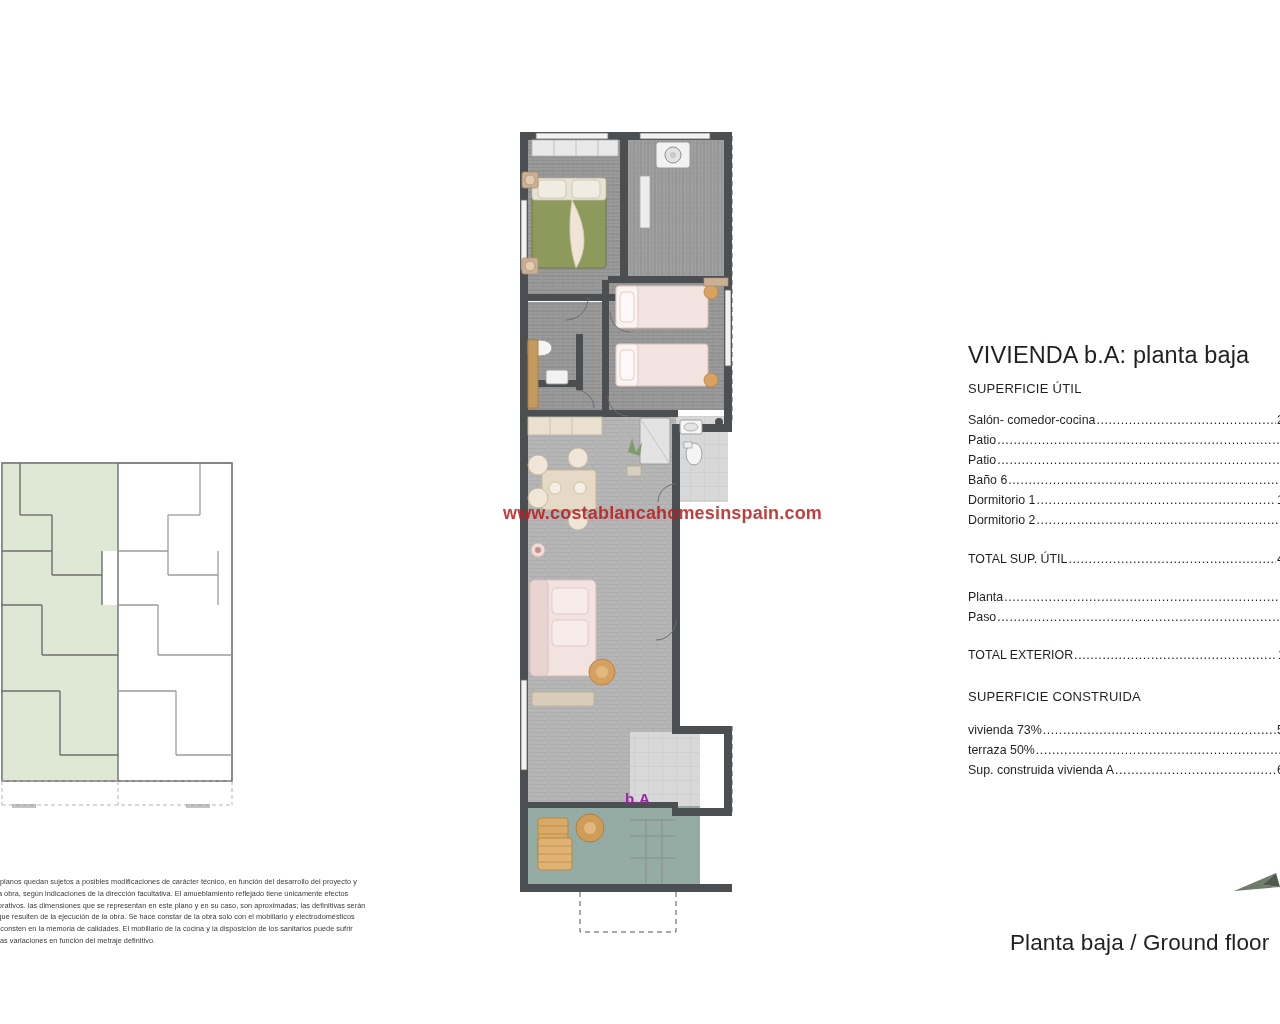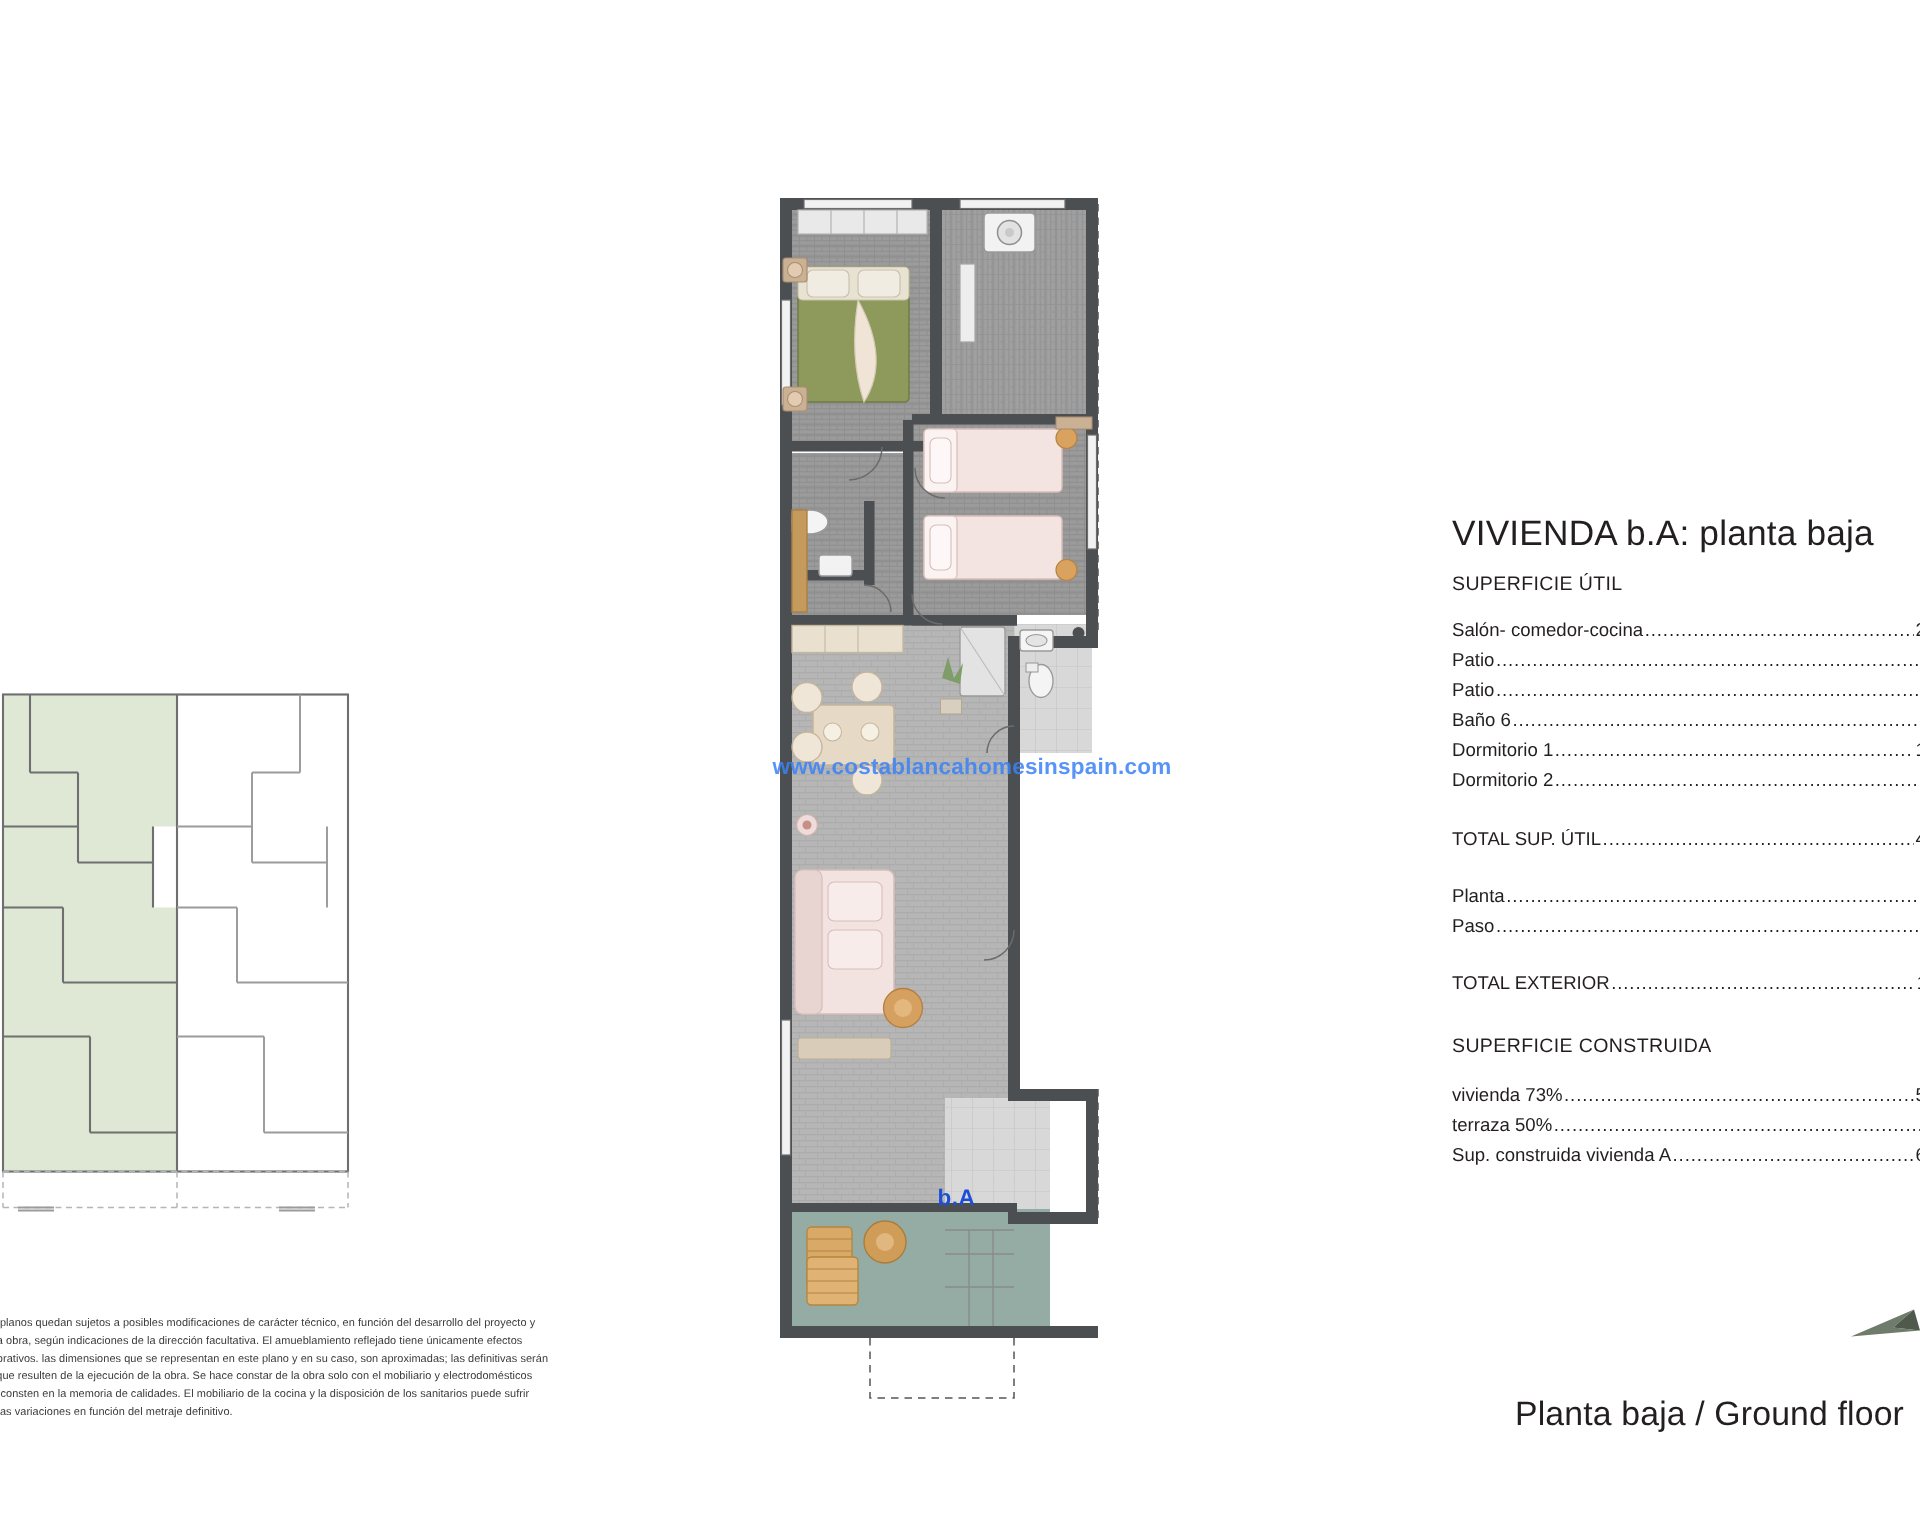--- a/index.html
+++ b/index.html
@@ -47,36 +47,36 @@
     height: 870px;
   }
   #floorplan-wrap svg { display: block; }
 
   #watermark {
     position: absolute;
     left: 503px;
     top: 503px;
     width: 290px;
     text-align: center;
-    font-size: 15px;
+    font-size: 18px;
     font-weight: bold;
-    color: #3b82f6;
+    color: #b91c1c;
     opacity: 0.85;
     letter-spacing: 0.01em;
     pointer-events: none;
     white-space: nowrap;
   }
 
   #unit-tag {
     position: absolute;
     left: 625px;
     top: 790px;
     font-size: 15px;
     font-weight: bold;
-    color: #1d4ed8;
+    color: #a21caf;
     letter-spacing: 0.02em;
   }
 
   
   #legend {
     position: absolute;
     left: 968px;
     top: 342px;
     width: 340px;
   }

